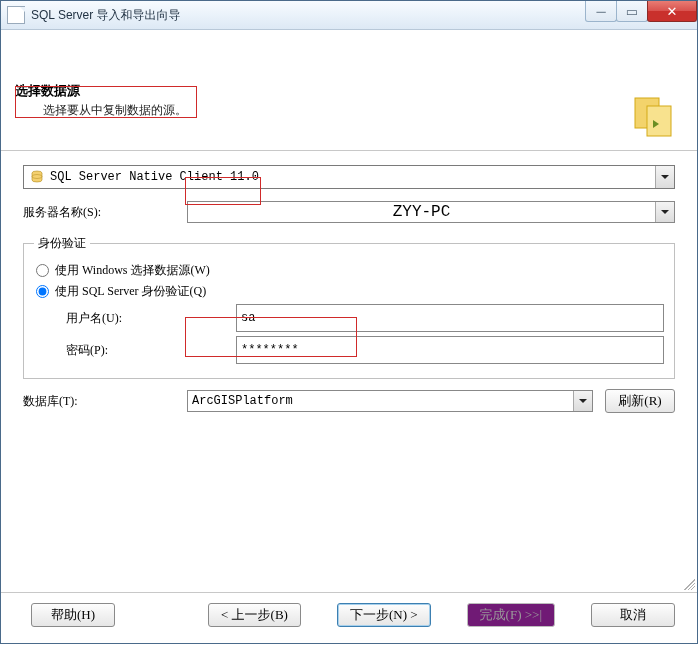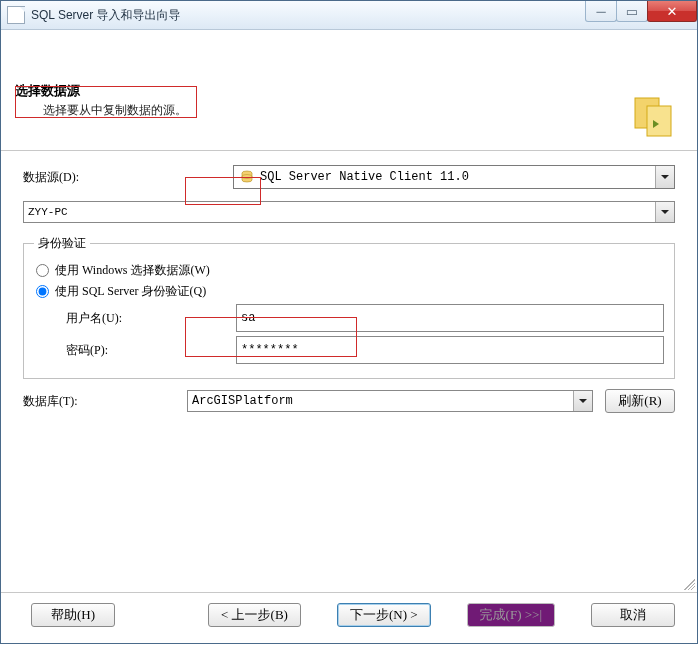--- a/index.html
+++ b/index.html
@@ -173,23 +173,24 @@
     flex: 1;
     display: flex;
     align-items: stretch;
     border: 1px solid #888;
     height: 20px;
     background: #fff;
   }
   .combo input {
     flex:1; border:none; outline:none;
     font-family: "Courier New", monospace;
-    font-size: 11px;
+    font-size: 16px;
     padding: 0 4px;
     background: transparent;
+    text-align: center;
   }
 
   fieldset.auth {
     border: 1px solid #c0c0c0;
     margin: 0 0 10px 0;
     padding: 6px 10px 10px 10px;
   }
   fieldset.auth legend {
     font-family: "SimSun", serif;
     padding: 0 4px;
@@ -313,37 +314,37 @@
         <rect x="18" y="14" width="24" height="30" fill="#f8e28e" stroke="#d4a917" stroke-width="1"></rect>
         <path d="M24 28 l6 4 l-6 4 z" fill="#6b8e23"></path>
       </svg>
     </div>
     <div class="redbox1 r1"></div>
   </div>
 
   <div class="content">
 
     <div class="row">
-      <div class="label label-col">数据源(D):</div>
       <div class="ds-select">
         <div class="db-icon">
           <svg viewBox="0 0 14 14">
             <ellipse cx="7" cy="3" rx="5" ry="2" fill="#f4d06f" stroke="#b28b1d" stroke-width="0.6"></ellipse>
             <path d="M2 3 v7 a5 2 0 0 0 10 0 v-7" fill="#f4d06f" stroke="#b28b1d" stroke-width="0.6"></path>
             <ellipse cx="7" cy="6.5" rx="5" ry="2" fill="none" stroke="#b28b1d" stroke-width="0.5"></ellipse>
           </svg>
         </div>
         <div class="text">SQL Server Native Client 11.0</div>
         <div class="arrow-btn">
             <div class="arrow-down"></div>
           </div>
       </div>
     </div>
 
     <div class="row">
+      <div class="label label-col2">服务器名称(S):</div>
       <div class="combo">
         <input type="text" value="ZYY-PC" style="">
         <div class="arrow-btn">
             <div class="arrow-down"></div>
           </div>
       </div>
     </div>
 
     <fieldset class="auth">
       <legend>身份验证</legend>

